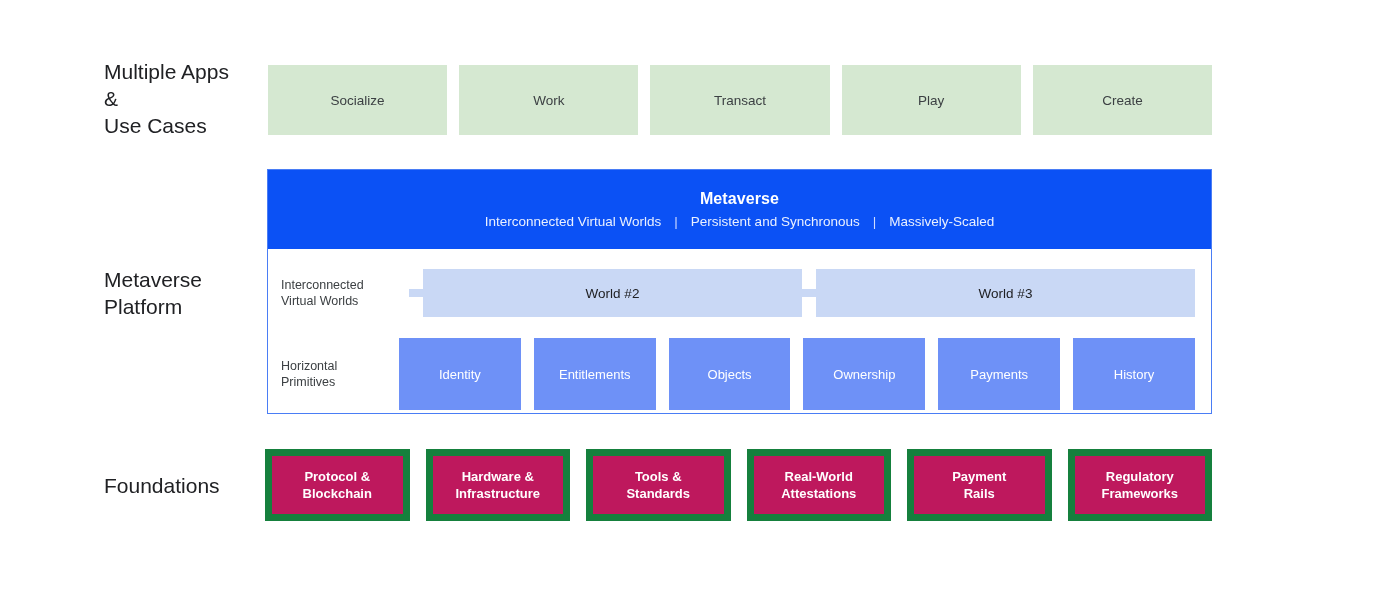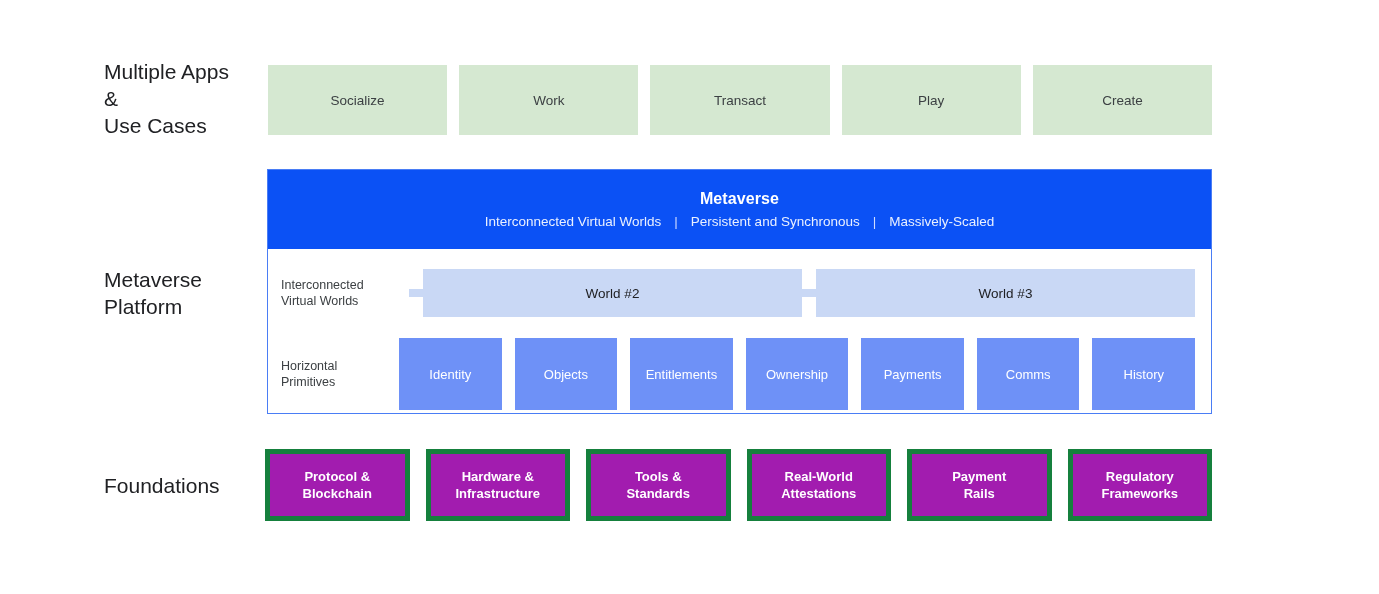--- a/index.html
+++ b/index.html
@@ -160,22 +160,22 @@
     position: absolute;
     left: 265px;
     top: 449px;
     width: 947px;
     height: 72px;
     display: flex;
     gap: 16px;
   }
   .foundation-card {
     flex: 1 1 0;
-    background: #a21caf;
-    border: 5px solid #15803d;
+    background: #be185d;
+    border: 7px solid #15803d;
     box-sizing: border-box;
     display: flex;
     align-items: center;
     justify-content: center;
     text-align: center;
     font-size: 13px;
     font-weight: 700;
     line-height: 17px;
     color: #ffffff;
     white-space: pre-line;
@@ -240,33 +240,30 @@
     </div>
 
     <div class="platform-section" id="primitives-section">
       <div class="section-label">Horizontal
 Primitives</div>
       <div class="primitives">
         <div class="primitive-box">
           <span>Identity</span>
         </div>
         <div class="primitive-box">
+          <span>Entitlements</span>
+        </div>
+        <div class="primitive-box">
           <span>Objects</span>
         </div>
         <div class="primitive-box">
-          <span>Entitlements</span>
-        </div>
-        <div class="primitive-box">
           <span>Ownership</span>
         </div>
         <div class="primitive-box">
           <span>Payments</span>
-        </div>
-        <div class="primitive-box">
-          <span>Comms</span>
         </div>
         <div class="primitive-box">
           <span>History</span>
         </div>
       </div>
     </div>
 
   </div>
 
   <div class="row-label" id="label-foundations">Foundations</div>

